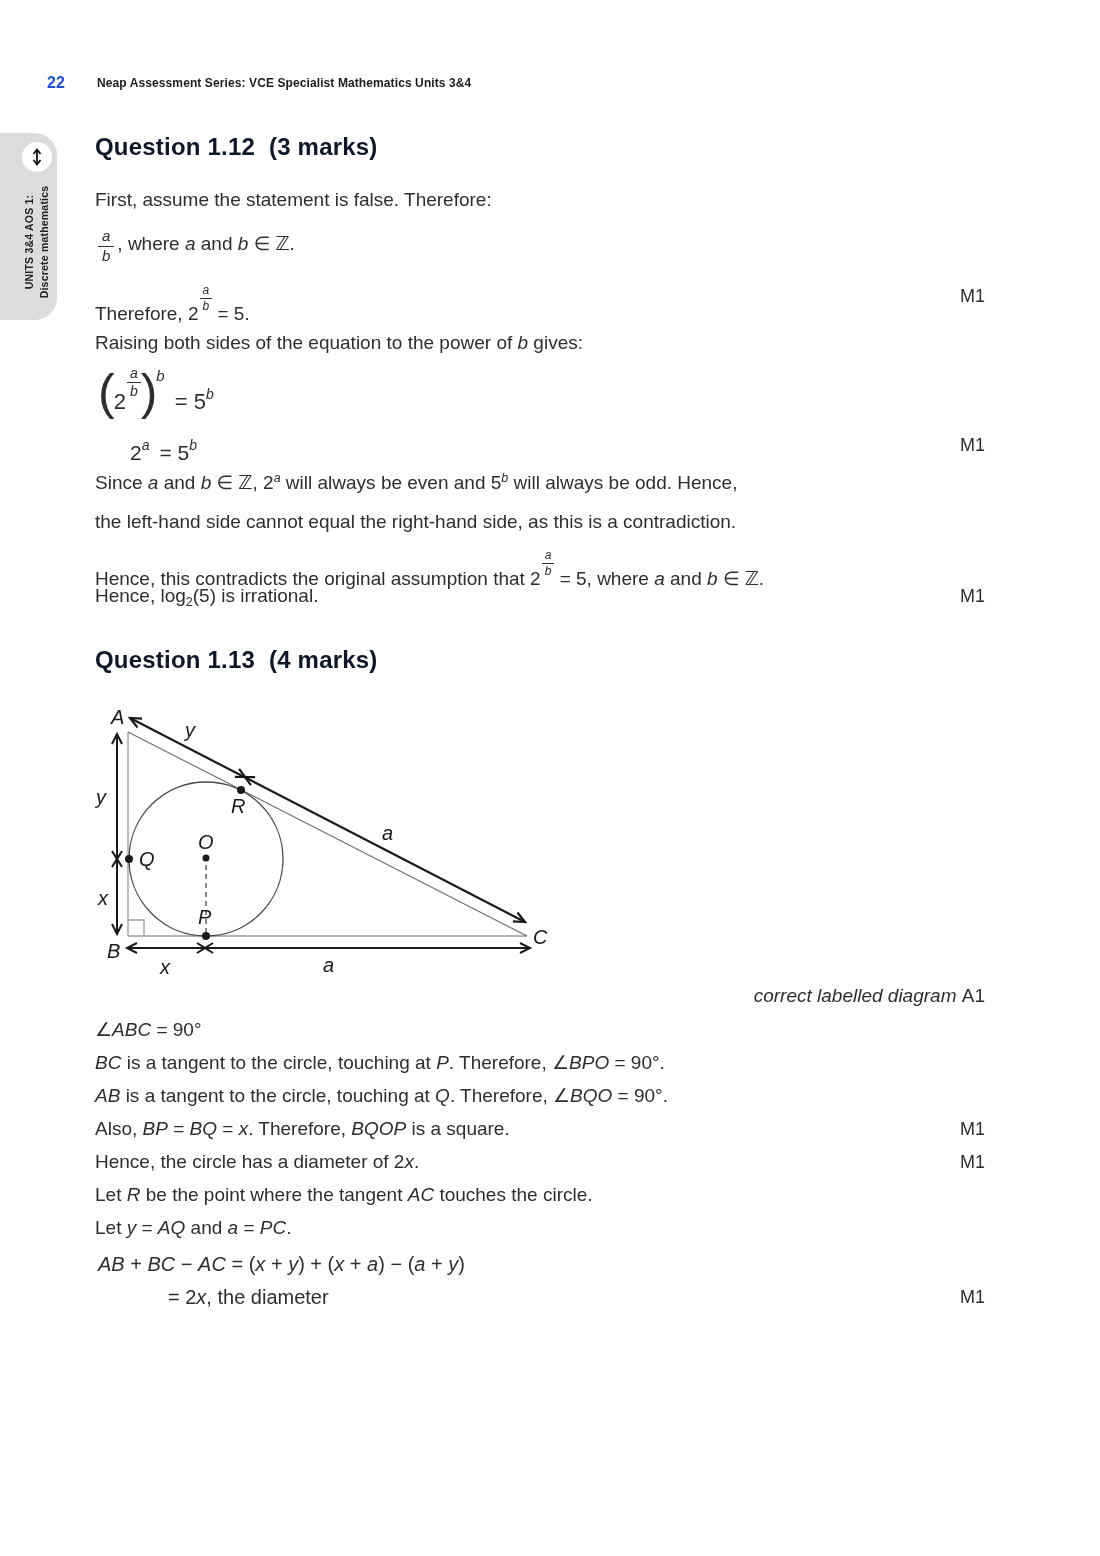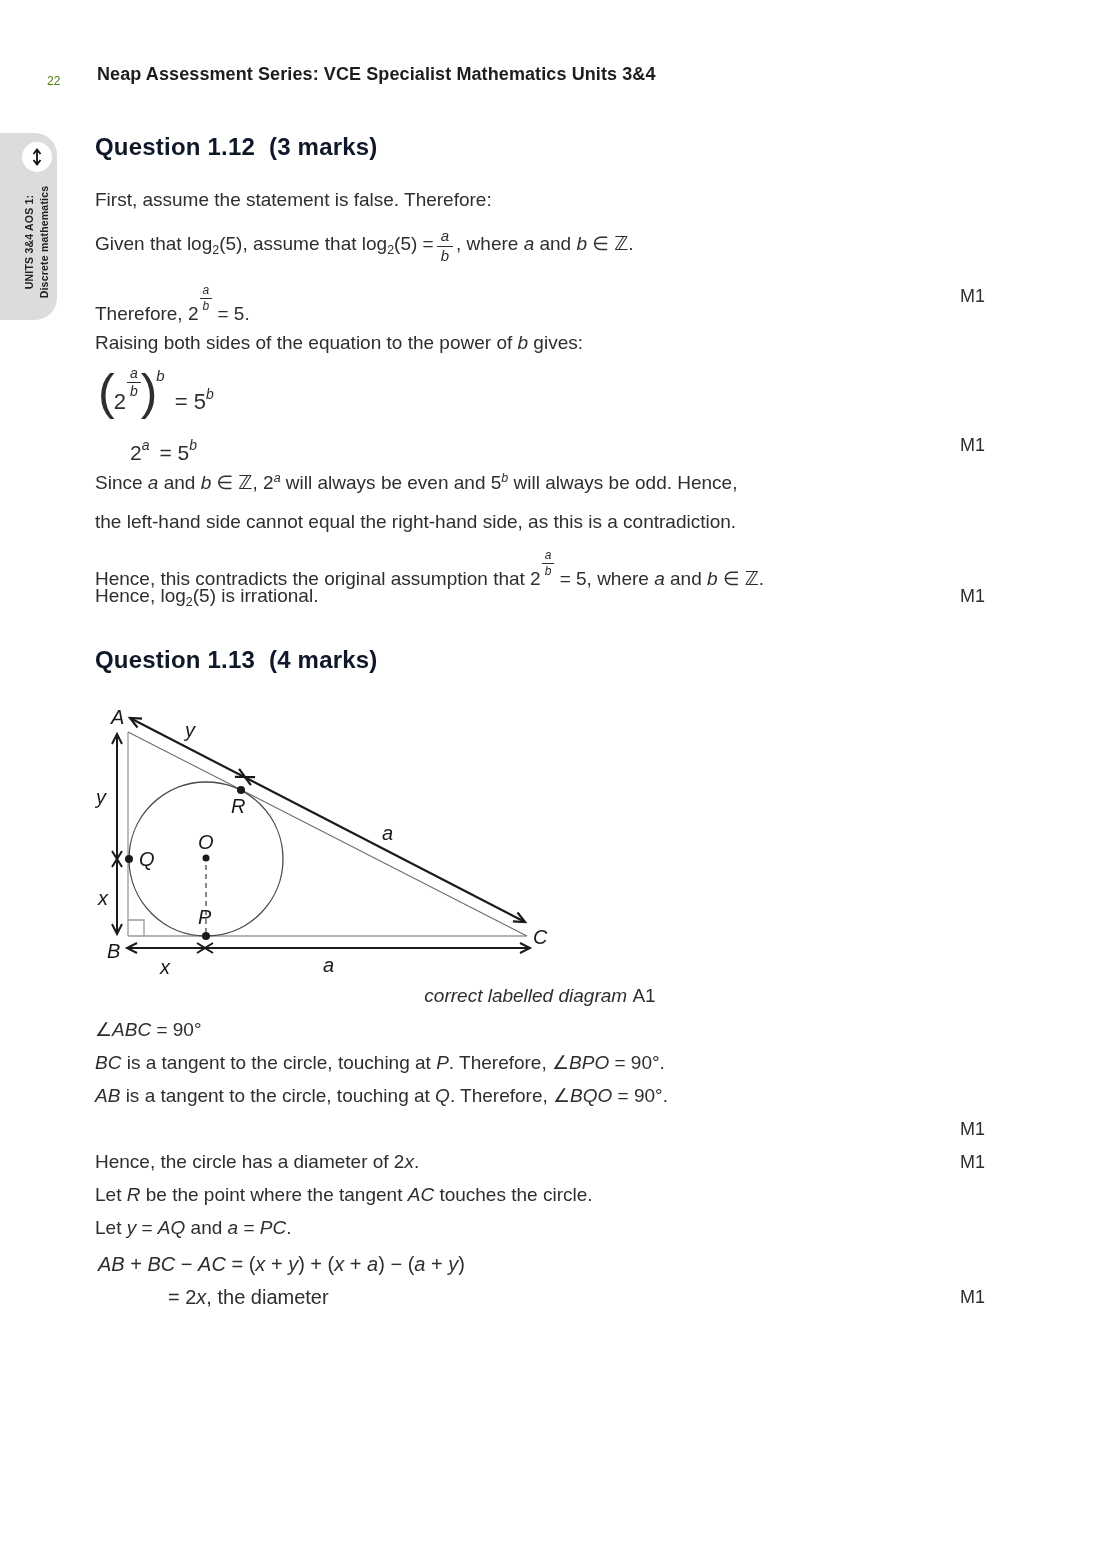--- a/index.html
+++ b/index.html
@@ -1,22 +1,22 @@
 <!DOCTYPE html>
 <html><head>
 <meta charset="utf-8">
 <style>
   html,body{margin:0;padding:0;}
   body{
     width:1100px;height:1556px;position:relative;background:#ffffff;
     font-family:"Liberation Sans","DejaVu Sans",sans-serif;color:#2e2e2e;
     overflow:hidden;
   }
-  .hdr-num{position:absolute;left:47px;top:74px;font-size:12px;font-weight:400;color:#4d7c0f;}
-  .hdr-title{position:absolute;left:97px;top:64px;font-size:18px;font-weight:700;color:#1d1d1d;letter-spacing:0.1px;}
+  .hdr-num{position:absolute;left:47px;top:74px;font-size:16px;font-weight:700;color:#1d4ed8;}
+  .hdr-title{position:absolute;left:97px;top:76px;font-size:12px;font-weight:700;color:#1d1d1d;letter-spacing:0.1px;}
 
   
   .tab{position:absolute;left:0;top:133px;width:57px;height:187px;background:#dcdcdc;
        border-radius:0 22px 22px 0;}
   .tab-circle{position:absolute;left:22px;top:9px;width:30px;height:30px;border-radius:50%;background:#ffffff;
        display:flex;align-items:center;justify-content:center;}
   .tab-label{position:absolute;left:-38px;top:94px;width:150px;height:30px;
        transform:rotate(-90deg);transform-origin:center;
        font-size:10.5px;font-weight:700;color:#222;text-align:center;line-height:1.4;letter-spacing:0.2px;}
 
@@ -39,21 +39,21 @@
   .expfrac .num{display:block;border-bottom:1.2px solid #2e2e2e;padding:0 3px 1px;}
   .expfrac .den{display:block;padding-top:1px;}
 
   .eq1line{position:absolute;left:95px;right:115px;top:363px;font-size:22px;color:#2e2e2e;}
   .bigp{font-size:50px;font-weight:400;letter-spacing:-1px;}
   .osup{font-size:15px;vertical-align:28px;}
   .esup{font-size:14px;vertical-align:10px;font-style:italic;}
   .expfrac.big{font-size:14px;vertical-align:13px;}
   .eqgap{margin-left:10px;}
 
-  .caption{position:absolute;left:95px;right:115px;top:985px;font-size:19px;text-align:center;color:#2e2e2e;}
+  .caption{position:absolute;left:95px;right:115px;top:985px;font-size:19px;text-align:right;color:#2e2e2e;}
   .caption .cap-it{font-style:italic;}
 
   svg text{font-family:"Liberation Sans","DejaVu Sans",sans-serif;}
   .dlabel{font-size:20px;font-style:italic;fill:#1a1a1a;}
 </style>
 </head>
 <body>
 
 <div class="hdr-num">22</div>
 <div class="hdr-title">Neap Assessment Series: VCE Specialist Mathematics Units 3&amp;4</div>
@@ -72,21 +72,21 @@
   </div>
 </div>
 
 <div class="qhead" style="top:133px;">
   <span>Question 1.12</span><span class="marks">(3 marks)</span>
 </div>
 
 <div class="line" style="top:188px;">First, assume the statement is false. Therefore:</div>
 
 <div class="line" style="top:228px;">
-  <span><span>Given that log</span><span class="sub">2</span><span>(5), assume that log</span><span class="sub">2</span><span>(5) =</span></span><span class="frac"><span class="num">a</span><span class="den">b</span></span><span><span>, where </span><span class="it">a</span><span> and </span><span class="it">b</span><span> ∈ ℤ.</span></span>
+  <span class="frac"><span class="num">a</span><span class="den">b</span></span><span><span>, where </span><span class="it">a</span><span> and </span><span class="it">b</span><span> ∈ ℤ.</span></span>
 </div>
 
 <div class="line" style="top:284px;">
   <span><span>Therefore, </span><span>2</span></span><span class="expfrac"><span class="num">a</span><span class="den">b</span></span><span><span> = 5.</span></span>
   <span class="mark">M1</span>
 </div>
 
 <div class="line" style="top:331px;"><span>Raising both sides of the equation to the power of </span><span class="it">b</span><span> gives:</span></div>
 
 <div class="eq1line">
@@ -172,20 +172,21 @@
 
 <div class="caption">
   <span class="cap-it">correct labelled diagram</span>&nbsp;<span>A1</span>
 </div>
 
 <div class="line" style="top:1018px;"><span>∠</span><span class="it">ABC</span><span> = 90°</span></div>
 <div class="line" style="top:1051px;"><span class="it">BC</span><span> is a tangent to the circle, touching at </span><span class="it">P</span><span>. Therefore, ∠</span><span class="it">BPO</span><span> = 90°.</span></div>
 <div class="line" style="top:1084px;"><span class="it">AB</span><span> is a tangent to the circle, touching at </span><span class="it">Q</span><span>. Therefore, ∠</span><span class="it">BQO</span><span> = 90°.</span></div>
 
 <div class="line" style="top:1117px;">
+  <span><span>Also, </span><span class="it">BP</span><span> = </span><span class="it">BQ</span><span> = </span><span class="it">x</span><span>. Therefore, </span><span class="it">BQOP</span><span> is a square.</span></span>
   <span class="mark">M1</span>
 </div>
 
 <div class="line" style="top:1150px;">
   <span><span>Hence, the circle has a diameter of 2</span><span class="it">x</span><span>.</span></span>
   <span class="mark">M1</span>
 </div>
 
 <div class="line" style="top:1183px;"><span>Let </span><span class="it">R</span><span> be the point where the tangent </span><span class="it">AC</span><span> touches the circle.</span></div>
 <div class="line" style="top:1216px;"><span>Let </span><span class="it">y</span><span> = </span><span class="it">AQ</span><span> and </span><span class="it">a</span><span> = </span><span class="it">PC</span><span>.</span></div>

